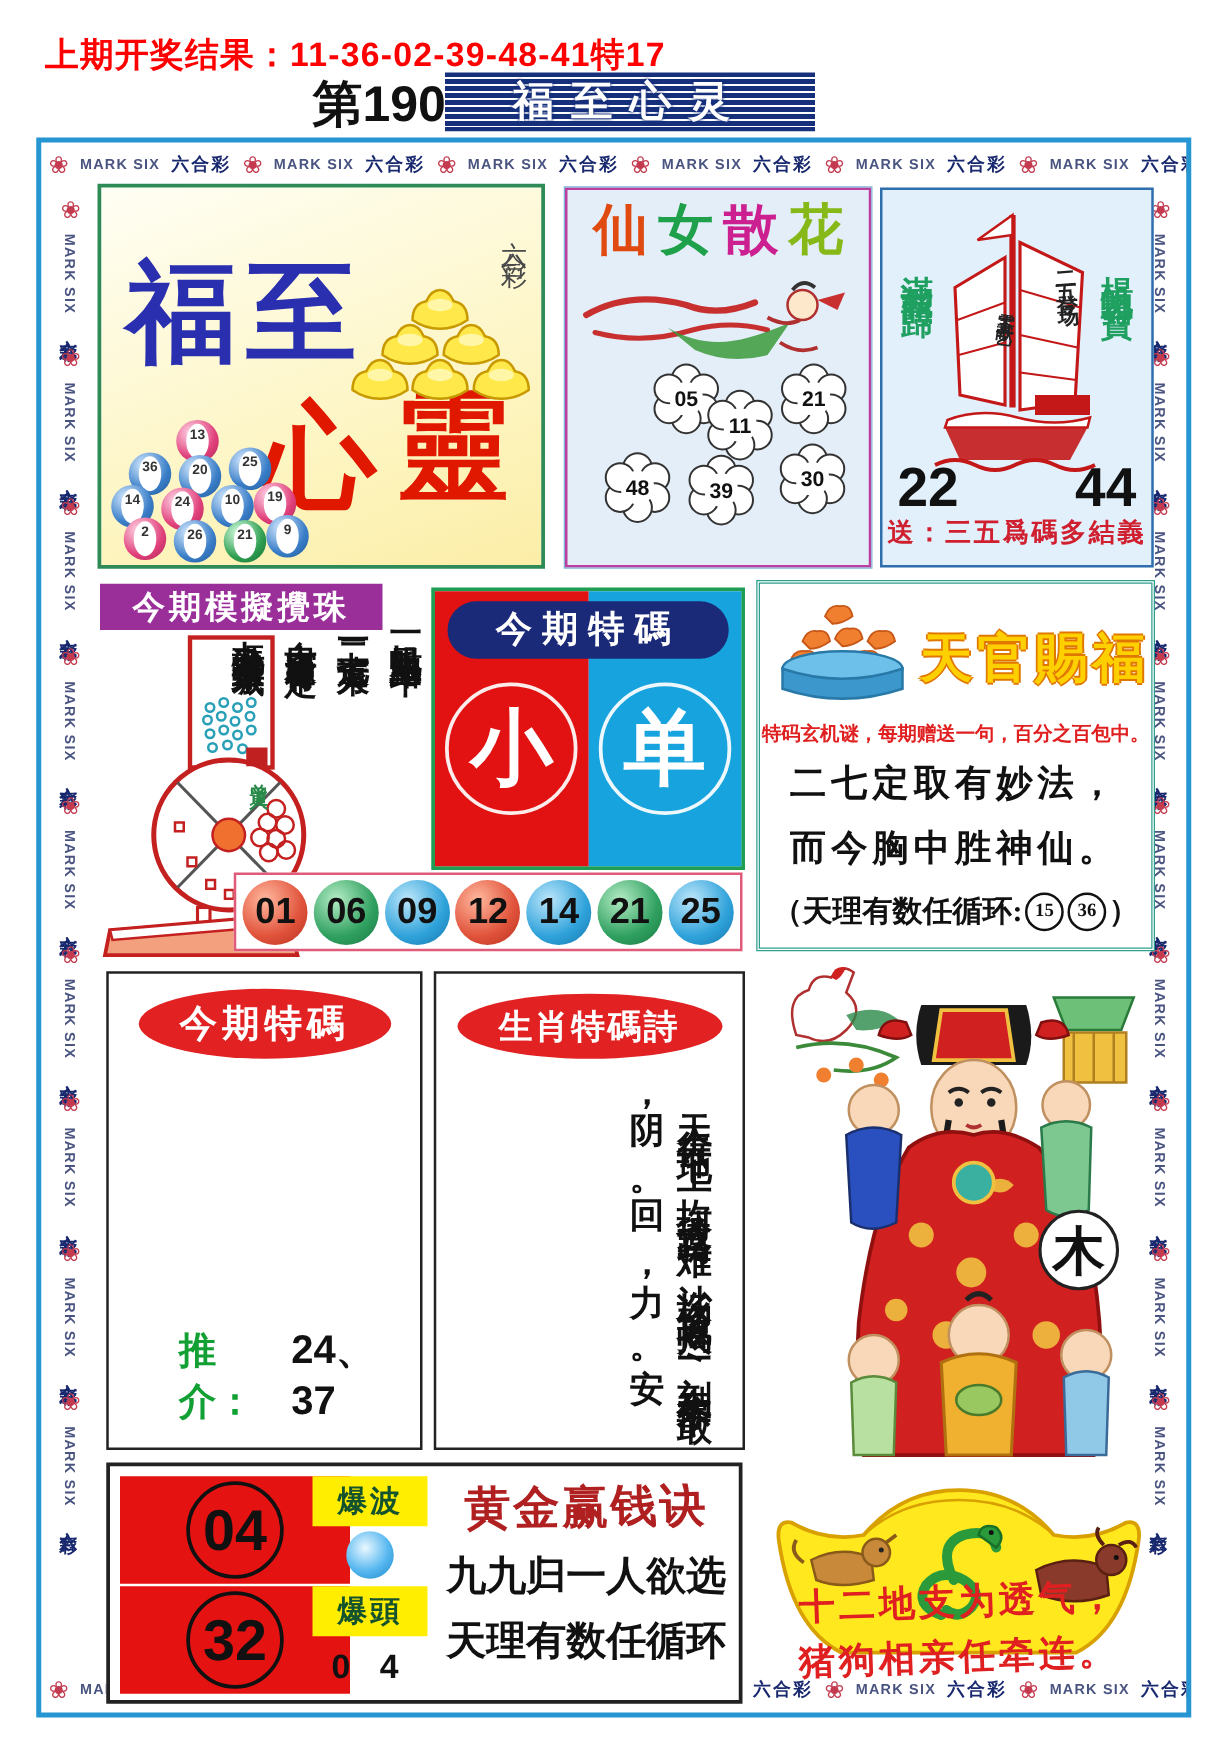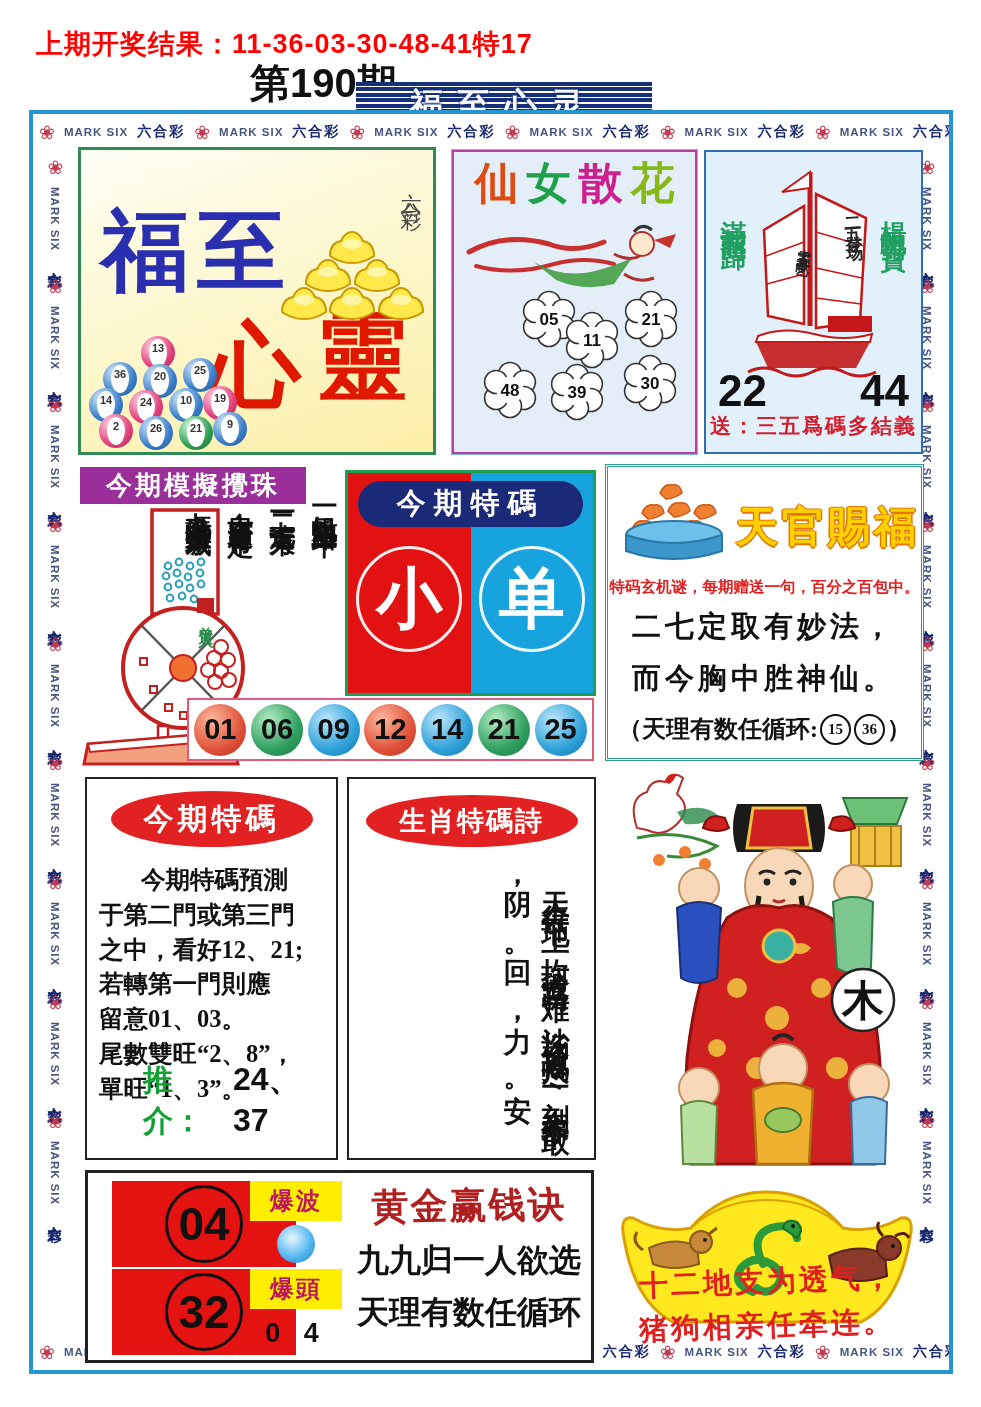--- a/index.html
+++ b/index.html
@@ -5,21 +5,21 @@
   html,body{margin:0;padding:0;}
   .page{position:relative;width:981px;height:1407px;background:#ffffff;overflow:hidden;
         font-family:"Liberation Sans",sans-serif;}
   .abs{position:absolute;}
 
   
   #top-result{left:36px;top:26px;color:#ff0000;font-size:27px;font-weight:bold;letter-spacing:1px;}
   #issue{left:250px;top:56px;color:#111;font-size:40px;font-weight:bold;}
   #masthead{left:356px;top:58px;width:296px;height:47px;
     background:repeating-linear-gradient(180deg,#17307c 0px,#17307c 4px,#ffffff 4px,#ffffff 5.5px);
-    display:flex;align-items:center;justify-content:center;margin-top:24px;}
+    display:flex;align-items:center;justify-content:center;}
   #masthead span{color:#ffffff;font-size:33px;font-weight:bold;letter-spacing:14px;
     text-shadow:0 0 3px #17307c,0 0 3px #17307c;}
 
   
   #frame{left:29px;top:110px;width:924px;height:1264px;border:4px solid #2596d1;box-sizing:border-box;background:#fff;}
   .bstrip{position:absolute;display:flex;align-items:center;gap:9px;overflow:hidden;white-space:nowrap;}
   .bstrip-h{left:0;right:0;height:36px;flex-direction:row;padding-left:6px;}
   .bstrip-v{top:36px;bottom:36px;width:44px;writing-mode:vertical-rl;padding-top:6px;}
   #bstrip-top{top:0;} #bstrip-bottom{bottom:0;}
   #bstrip-left{left:0;} #bstrip-right{right:0;}
@@ -140,45 +140,45 @@
 
   
   #deity-svg{left:607px;top:768px;}
   #ingot-svg{left:613px;top:1172px;}
   .redverse{left:613px;width:308px;text-align:center;color:#e02020;font-size:29px;font-weight:bold;
     letter-spacing:3px;font-family:"Liberation Serif",serif;transform:rotate(-2deg);}
   #deity-line1{top:1262px;} #deity-line2{top:1306px;}
 
   
   #panel-gold{left:85px;top:1170px;width:509px;height:193px;box-sizing:border-box;border:3px solid #222;background:#fff;}
-  .redbox{position:absolute;left:24px;width:184px;height:86px;background:#e51212;
+  .redbox{position:absolute;left:8px;width:184px;height:86px;background:#e51212;
     display:flex;align-items:center;justify-content:center;}
   #redbox1{top:8px;} #redbox2{top:96px;}
   .redbox .circ{width:72px;height:72px;border:3px solid #111;border-radius:50%;
     display:flex;align-items:center;justify-content:center;color:#111;font-size:46px;font-weight:bold;}
   .ylw{position:absolute;left:162px;width:92px;height:40px;background:#ffee00;
-    display:flex;align-items:center;justify-content:center;color:#be185d;font-size:24px;
+    display:flex;align-items:center;justify-content:center;color:#14532d;font-size:24px;
     font-weight:bold;letter-spacing:2px;font-family:"Liberation Serif",serif;}
   #ylw1{top:8px;} #ylw2{top:96px;}
   #bluball{position:absolute;left:162px;top:48px;width:92px;height:46px;display:flex;align-items:center;justify-content:center;}
   #bluball i{width:38px;height:38px;border-radius:50%;background:radial-gradient(circle at 40% 35%,#eaf8ff,#58b8f0 55%,#1b86c8);}
   #gold-sub2{position:absolute;left:162px;top:136px;width:92px;height:48px;display:flex;align-items:center;
     justify-content:center;color:#111;font-size:27px;font-weight:bold;letter-spacing:8px;}
   #gold-title{left:262px;top:8px;width:238px;text-align:center;color:#b02020;font-size:37px;
     font-weight:bold;font-family:"Liberation Serif",serif;letter-spacing:2px;transform:rotate(-1deg);}
   .gold-line{left:258px;width:246px;text-align:center;color:#111;font-size:32px;font-weight:bold;
     font-family:Liberation Serif, serif;white-space:nowrap;}
   #gold-line1{top:66px;} #gold-line2{top:118px;}
 </style>
 </head>
 <body>
 
 <div class="page">
 
-  <div class="abs" id="top-result">上期开奖结果：11-36-03-30-48-41特17</div>
+  <div class="abs" id="top-result">上期开奖结果：11-36-02-39-48-41特17</div>
   <div class="abs" id="issue">第190期</div>
   <div class="abs" id="masthead">
     <span>福至心灵</span>
   </div>
 
   <div class="abs" id="frame">
     <div class="bstrip bstrip-h" id="bstrip-top">
         <span class="bflower">❀</span>
         <span class="bmark">MARK SIX</span>
         <span class="bch">六合彩</span>
@@ -564,29 +564,20 @@
           <span class="circnum">36</span>
         </span>
       <span>）</span>
     </div>
   </div>
 
   <div class="abs" id="panel-prediction">
     <div class="redoval" id="pred-oval">
       <span>今期特碼</span>
     </div>
-    <div class="abs" id="pred-body">
-        <div class="pline indent">今期特碼預測</div>
-        <div class="pline">于第二門或第三門</div>
-        <div class="pline">之中，看好12、21;</div>
-        <div class="pline">若轉第一門則應</div>
-        <div class="pline">留意01、03。</div>
-        <div class="pline">尾數雙旺“2、8”，</div>
-        <div class="pline">單旺“1、3”。</div>
-      </div>
     <div class="abs" id="pred-tui">
       <span id="pred-tui-label">推介：</span>
       <span id="pred-tui-value">24、37</span>
     </div>
   </div>
 
   <div class="abs" id="panel-zodiac">
     <div class="redoval" id="zod-oval">
       <span>生肖特碼詩</span>
     </div>

